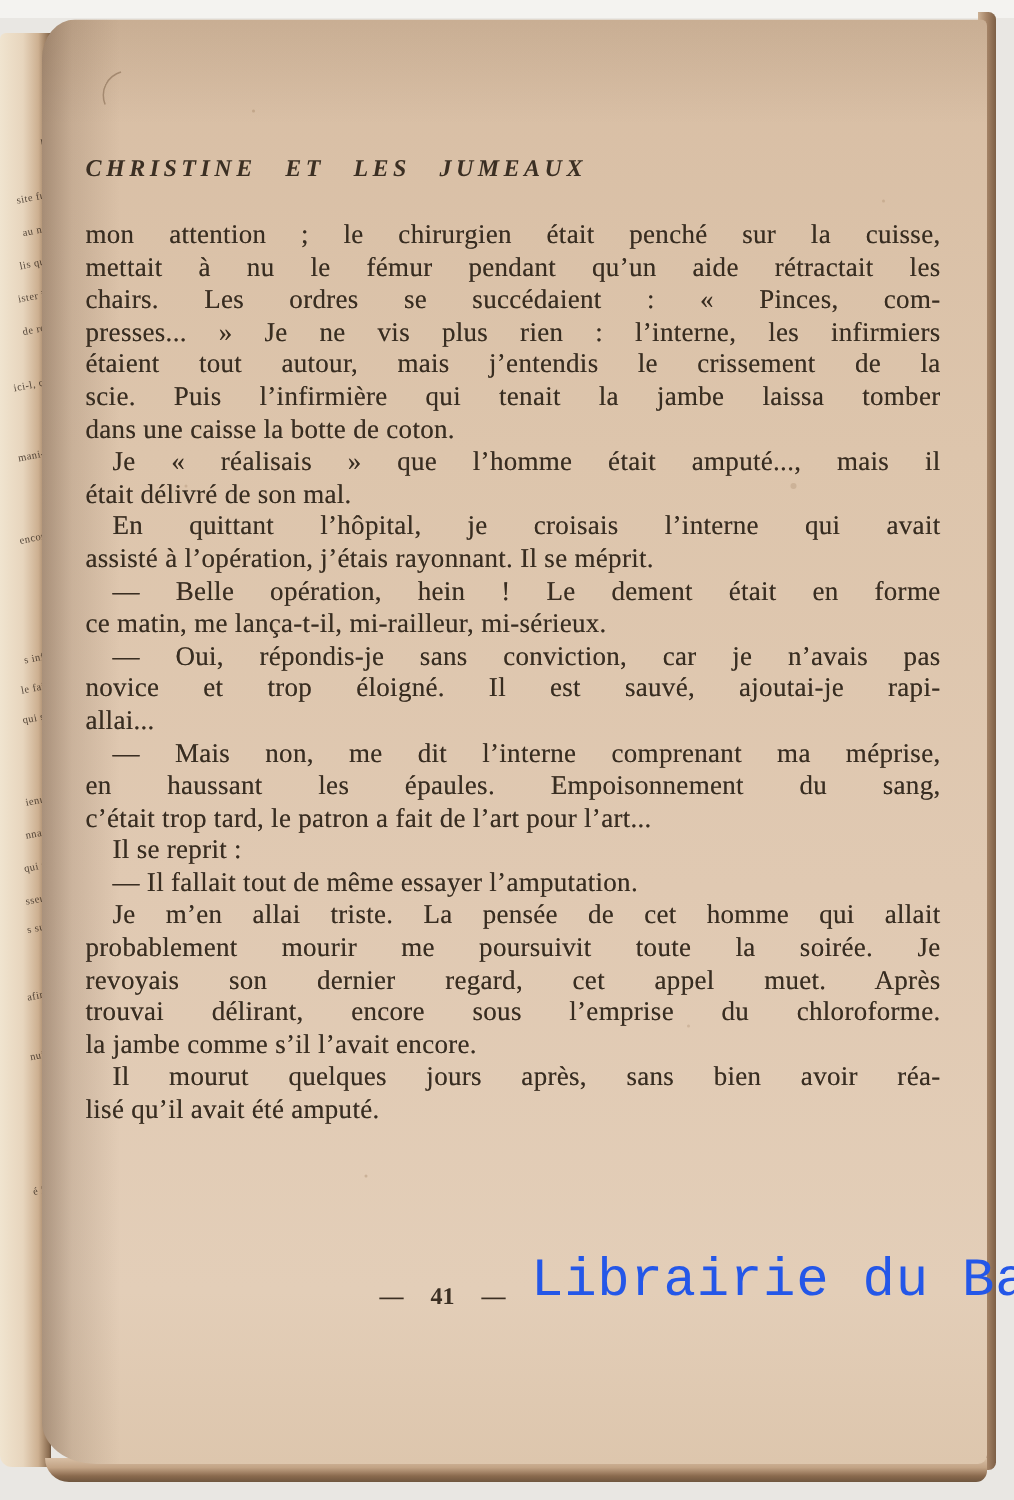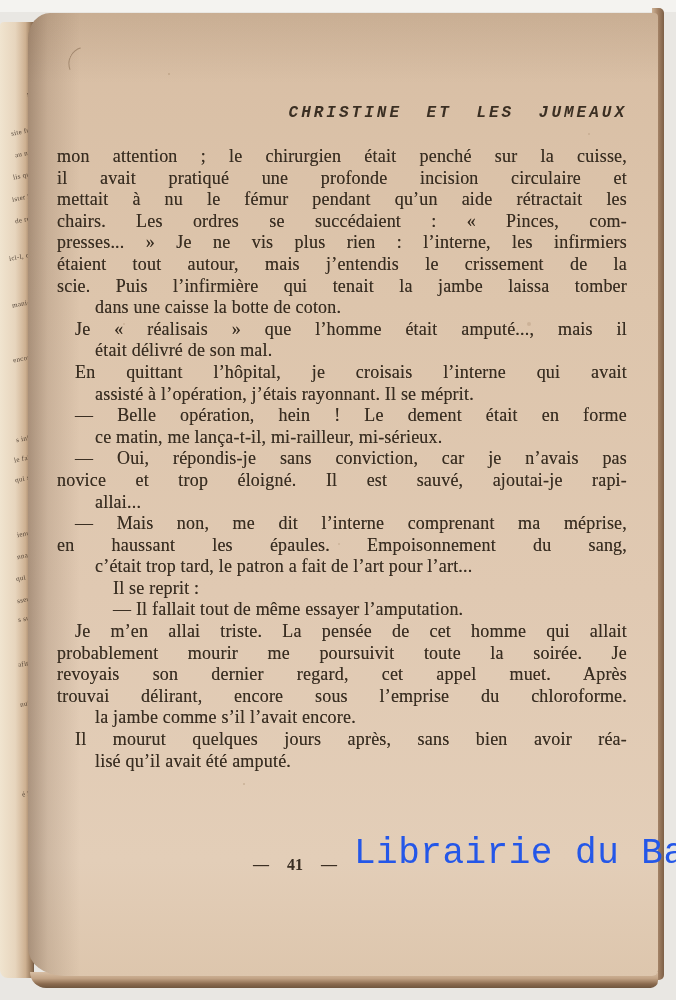--- a/index.html
+++ b/index.html
@@ -46,34 +46,34 @@
   }
   .speckles{
     position:absolute;left:0;top:0;width:2px;height:2px;border-radius:50%;
     background:rgba(130,95,60,.0);
     box-shadow:140px 60px 0 rgba(130,95,60,.25),310px 530px 0 rgba(130,95,60,.2),
       500px 310px 0 1px rgba(130,95,60,.18),215px 770px 0 rgba(130,95,60,.25),
       430px 670px 0 rgba(130,95,60,.2),95px 310px 0 rgba(130,95,60,.2),
       560px 120px 0 rgba(130,95,60,.2);
   }
   .header{
-    position:absolute;left:29px;top:91px;width:570px;text-align:right;
+    position:absolute;left:29px;top:91px;width:570px;text-align:left;
     font-style:italic;font-weight:bold;font-size:16px;letter-spacing:3px;
-    word-spacing:12px;color:#3b2f23;font-family:Liberation Mono, monospace;
+    word-spacing:12px;color:#3b2f23;
   }
   .text-block{
     position:absolute;left:29px;top:133px;width:570px;
     font-size:18px;color:#382d21;letter-spacing:.2px;
     text-shadow:0 0 .4px rgba(56,45,33,.6);
   }
   .line{
     height:21.6px;line-height:21.6px;
     text-align:justify;text-align-last:justify;
   }
-  .line.last{text-align-last:left;margin-left:38px;}
+  .line.last{text-align-last:left;}
   .line.indent{text-indent:18px;}
   .pagenum{
     position:absolute;left:202px;top:843px;width:130px;
     display:flex;justify-content:center;align-items:center;gap:18px;
     font-size:16px;font-weight:bold;color:#3b2f23;
   }
   .watermark{
     position:absolute;left:326px;top:820px;white-space:nowrap;
     font-family:Liberation Mono, monospace;font-size:36px;
     color:#2457e8;letter-spacing:.5px;text-shadow:none;
@@ -111,21 +111,20 @@
 <div class="under-edge"></div>
 
 <div class="page">
   <div class="crease"></div>
   <div class="speckles"></div>
 
   <div class="header">CHRISTINE ET LES JUMEAUX</div>
 
   <div class="text-block">
       <div class="line">mon attention ; le chirurgien était penché sur la cuisse,</div>
-      <div class="line">il avait pratiqué une profonde incision circulaire et</div>
       <div class="line">mettait à nu le fémur pendant qu’un aide rétractait les</div>
       <div class="line">chairs. Les ordres se succédaient : « Pinces, com-</div>
       <div class="line">presses... » Je ne vis plus rien : l’interne, les infirmiers</div>
       <div class="line">étaient tout autour, mais j’entendis le crissement de la</div>
       <div class="line">scie. Puis l’infirmière qui tenait la jambe laissa tomber</div>
       <div class="line last">dans une caisse la botte de coton.</div>
       <div class="line indent">Je « réalisais » que l’homme était amputé..., mais il</div>
       <div class="line last">était délivré de son mal.</div>
       <div class="line indent">En quittant l’hôpital, je croisais l’interne qui avait</div>
       <div class="line last">assisté à l’opération, j’étais rayonnant. Il se méprit.</div>

